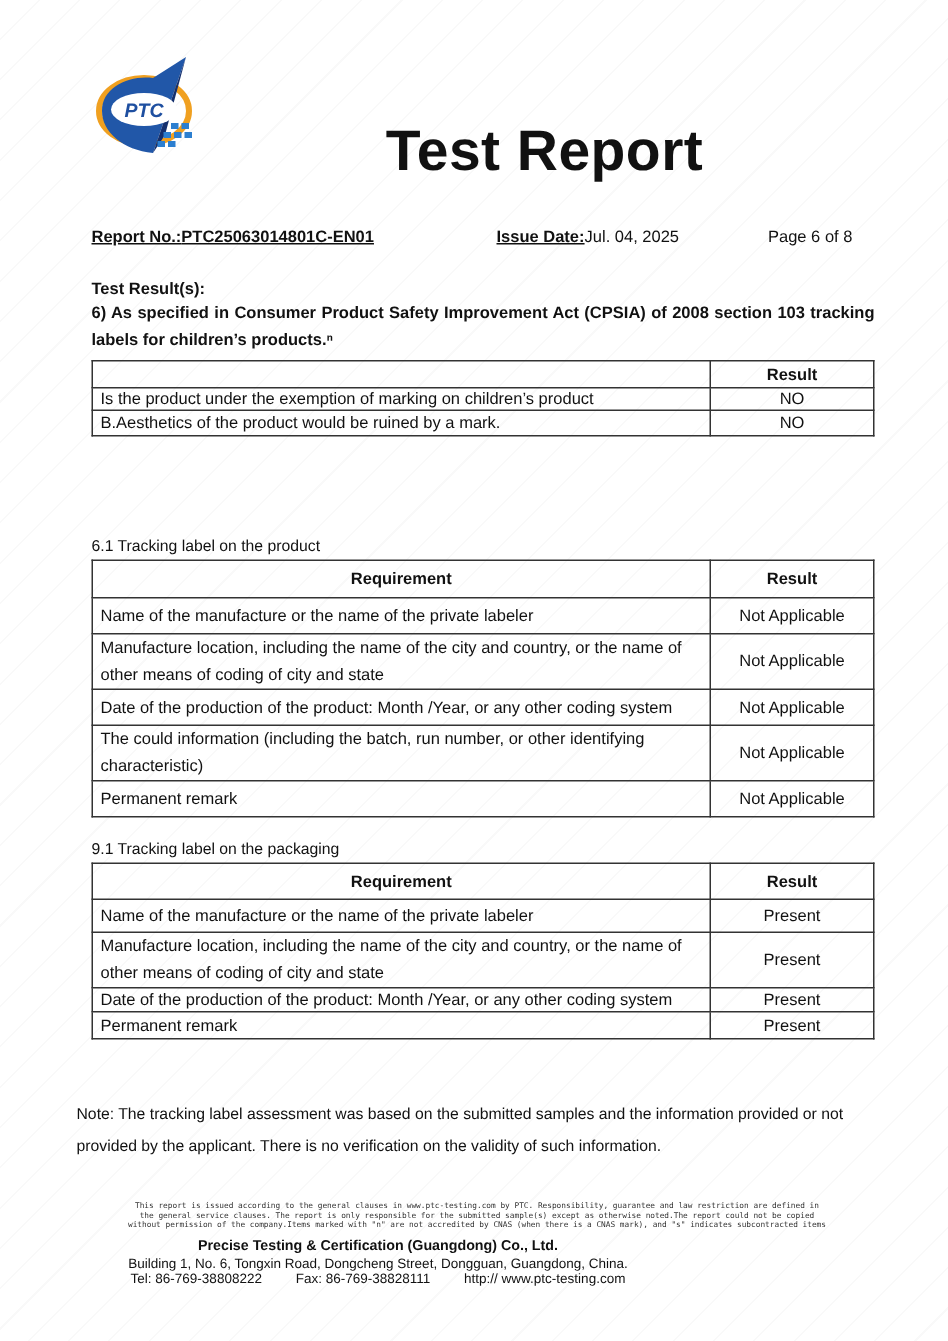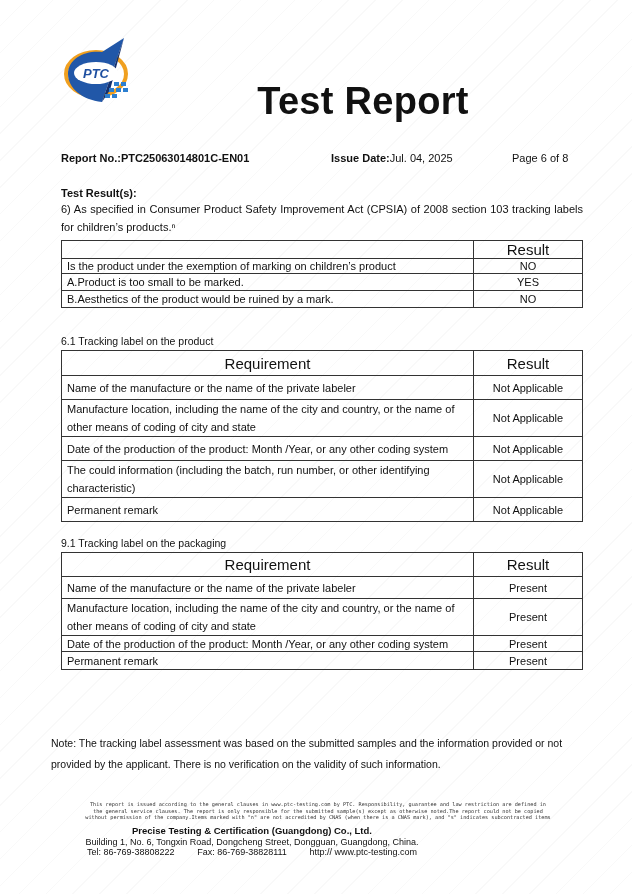--- a/index.html
+++ b/index.html
@@ -12,29 +12,29 @@
     position:absolute; inset:0; pointer-events:none; z-index:0;
     background-image: repeating-linear-gradient(135deg, rgba(0,0,0,0) 0 18px, rgba(0,0,0,0.025) 18px 19px);
   }
   .logo { position:absolute; left:62px; top:30px; width:80px; height:80px; z-index:1; }
   .title {
     position:absolute; left:0; width:632px; top:80px; text-align:center;
     font-size:38px; font-weight:bold; letter-spacing:0.3px; z-index:1;
     padding-left:6px; box-sizing:border-box;margin-left:44px;
   }
   .hdr { position:absolute; top:152px; font-size:11px; z-index:1; }
-  .hdr b { font-weight:bold; }
+  .hdr b { font-weight:bold;text-decoration:underline; }
   .section { position:absolute; left:61px; width:522px; z-index:1; }
   .tr-head { font-size:11px; font-weight:bold; }
-  .tr-desc { font-size:11px; font-weight:normal; line-height:18px; text-align:justify; }
+  .tr-desc { font-size:11px; font-weight:bold; line-height:18px; text-align:justify; }
   table { border-collapse:collapse; width:522px; font-size:11px; }
   td, th { border:1px solid #333; padding:0 5px; }
-  th { font-weight:normal; font-size:15px; }
+  th { font-weight:bold; font-size:11px; }
   .c-res { width:98px; text-align:center; }
-  .sub { font-size:10.5px; margin-bottom:3px; }
+  .sub { font-size:10.5px; margin-bottom:3px;margin-top:23px; }
   .note { position:absolute; left:51px; width:522px; top:733px; font-size:10.5px; line-height:21px; z-index:1; }
   .fine { position:absolute; left:58px; width:520px; top:801px; font-family:"DejaVu Sans Mono", monospace; font-size:5.2px; line-height:6.6px; text-align:center; color:#333; z-index:1; white-space:nowrap; }
   .footer { position:absolute; left:0; width:504px; top:826px; text-align:center; font-size:9px; line-height:10.5px; z-index:1; }
   .footer .co { font-weight:bold; font-size:9.5px; }
   .footer .contact span { display:inline-block; margin:0 10px; }
 </style>
 </head>
 <body>
 
 <div class="watermark"></div>
@@ -74,24 +74,20 @@
 <div class="section" style="top:240px;">
   <table>
     <tbody>
         <tr style="height:18px;">
       <th></th>
       <th class="c-res">Result</th>
     </tr>
     <tr style="height:15px;">
       <td>Is the product under the exemption of marking on children’s product</td>
       <td class="c-res">NO</td>
-    </tr>
-    <tr style="height:17px;">
-      <td>A.Product is too small to be marked.</td>
-      <td class="c-res">YES</td>
     </tr>
     <tr style="height:17px;">
       <td>B.Aesthetics of the product would be ruined by a mark.</td>
       <td class="c-res">NO</td>
     </tr>
   </tbody>
     </table>
 </div>
 
 <div class="section" style="top:335px;">

